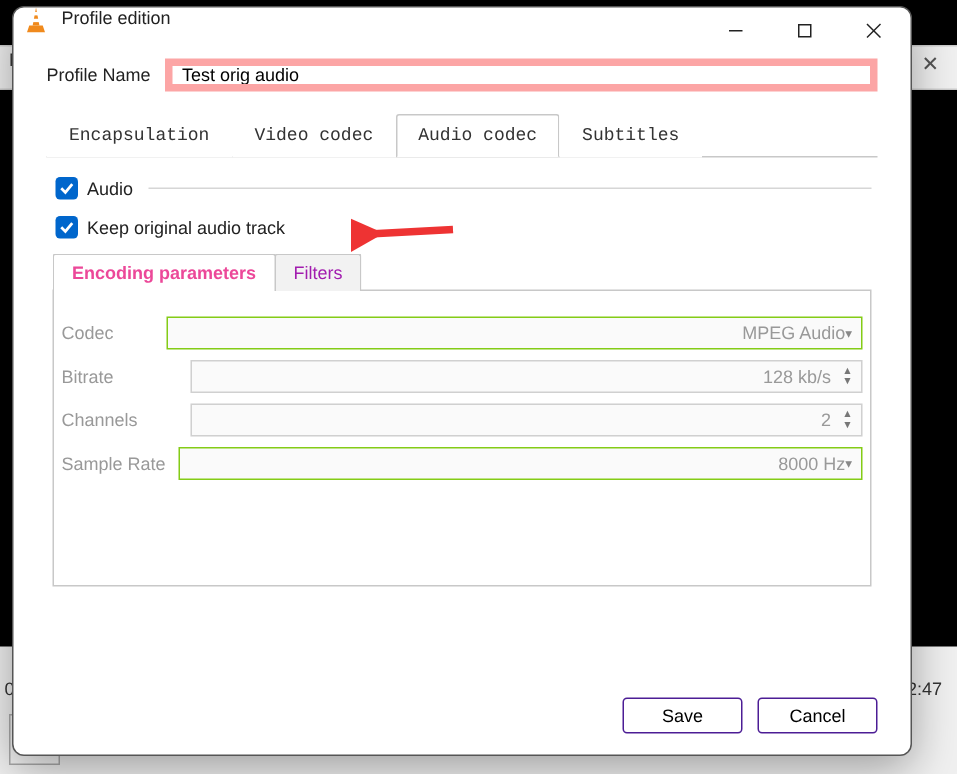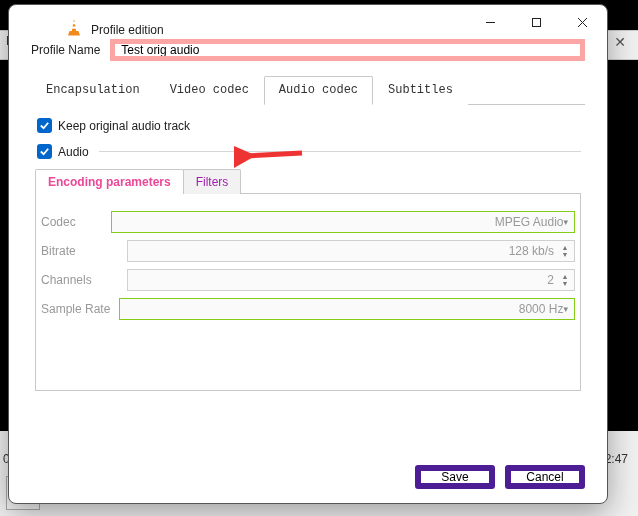--- a/index.html
+++ b/index.html
@@ -12,21 +12,21 @@
   .bg-play { position:absolute; bottom:6px; left:6px; width:34px; height:34px; border:1px solid #aaa; background:#f4f4f4; display:flex; align-items:center; justify-content:center; }
   .bg-play svg { width:16px; height:16px; fill:#333; }
   .bg-close { position:absolute; top:34px; right:12px; font-size:14px; color:#555; }
 
   .dialog {
     position:absolute; top:4px; left:8px; width:600px; height:500px;
     background:#fff; border:1px solid #555; border-radius:8px;
     box-shadow:0 8px 30px rgba(0,0,0,0.35);
     display:flex; flex-direction:column;
   }
-  .titlebar { display:flex; align-items:flex-end; height:32px; padding:0 2px 0 24px;margin-left:32px; }
+  .titlebar { display:flex; align-items:flex-start; height:32px; padding:0 2px 0 6px; }
   .titlebar .vlc-ico { width:18px; height:18px; margin-right:8px; }
   .titlebar .title { font-size:12px; color:#222; flex:1; }
   .winbtns { display:flex; }
   .winbtn { width:46px; height:30px; display:flex; align-items:center; justify-content:center; }
   .winbtn svg { width:11px; height:11px; stroke:#222; stroke-width:1; fill:none; }
 
   .body { padding:2px 22px 12px 22px; flex:1; display:flex; flex-direction:column; }
   .row-name { display:flex; align-items:center; gap:10px; margin-bottom:14px; }
   .row-name label { font-size:12px; color:#222; white-space:nowrap; }
   .name-input { flex:1; height:22px; border:5px solid #fca5a5; padding:1px 6px; font-size:12px; background:#fff; }
@@ -53,21 +53,21 @@
 
   .field { display:flex; align-items:center; font-size:12px; color:#888; margin:7px 0; }
   .field .flabel { width:70px; color:#999; }
   .combo { flex:1; height:22px; border:1px solid #84cc16; background:#fafafa; display:flex; align-items:center; padding:0 6px; color:#999; justify-content:flex-end; }
   .combo .caret { font-size:9px; color:#888; }
   .spin { flex:1; height:22px; border:1px solid #d0d0d0; background:#fafafa; display:flex; align-items:center; justify-content:flex-end; padding:0 2px 0 6px; color:#999;margin-left:16px; }
   .spin .val { margin-right:4px; }
   .spin .arrows { width:14px; display:flex; flex-direction:column; font-size:7px; line-height:7px; color:#777; align-items:center; }
 
   .footer { display:flex; justify-content:flex-end; gap:10px; padding:10px 22px 14px; }
-  .btn { min-width:80px; height:24px; border:6px solid #4c1d95; background:#fff; font-size:12px; border-radius:3px; display:flex; align-items:center; justify-content:center;margin-top:48px; }
+  .btn { min-width:80px; height:24px; border:1px solid #4c1d95; background:#fff; font-size:12px; border-radius:3px; display:flex; align-items:center; justify-content:center;margin-top:48px; }
 
 </style>
 </head>
 <body>
 
 <div class="bg-dark"></div>
 <div class="bg-menu">
   <span style="font-size:12px;color:#333;padding-left:6px;">Me</span>
 </div>
 <span class="bg-close">✕</span>
@@ -122,30 +122,30 @@
       <div class="tab-main">Subtitles</div>
     </div>
 
     <div class="pane">
       <div class="chk">
         <div class="chkbox">
             <svg viewBox="0 0 12 12">
               <polyline points="2,6 5,9 10,3"></polyline>
             </svg>
           </div>
-        <span>Keep original audio track</span>
+        <span>Audio</span>
+        <div class="chkline"></div>
       </div>
       <div class="chk">
         <div class="chkbox">
             <svg viewBox="0 0 12 12">
               <polyline points="2,6 5,9 10,3"></polyline>
             </svg>
           </div>
-        <span>Audio</span>
-        <div class="chkline"></div>
+        <span>Keep original audio track</span>
       </div>
 
       <div class="tabs-sub">
         <div class="tab-sub active">Encoding parameters</div>
         <div class="tab-sub">Filters</div>
       </div>
       <div class="subpane">
         <div class="field">
           <div class="flabel">Codec</div>
           <div class="combo">

